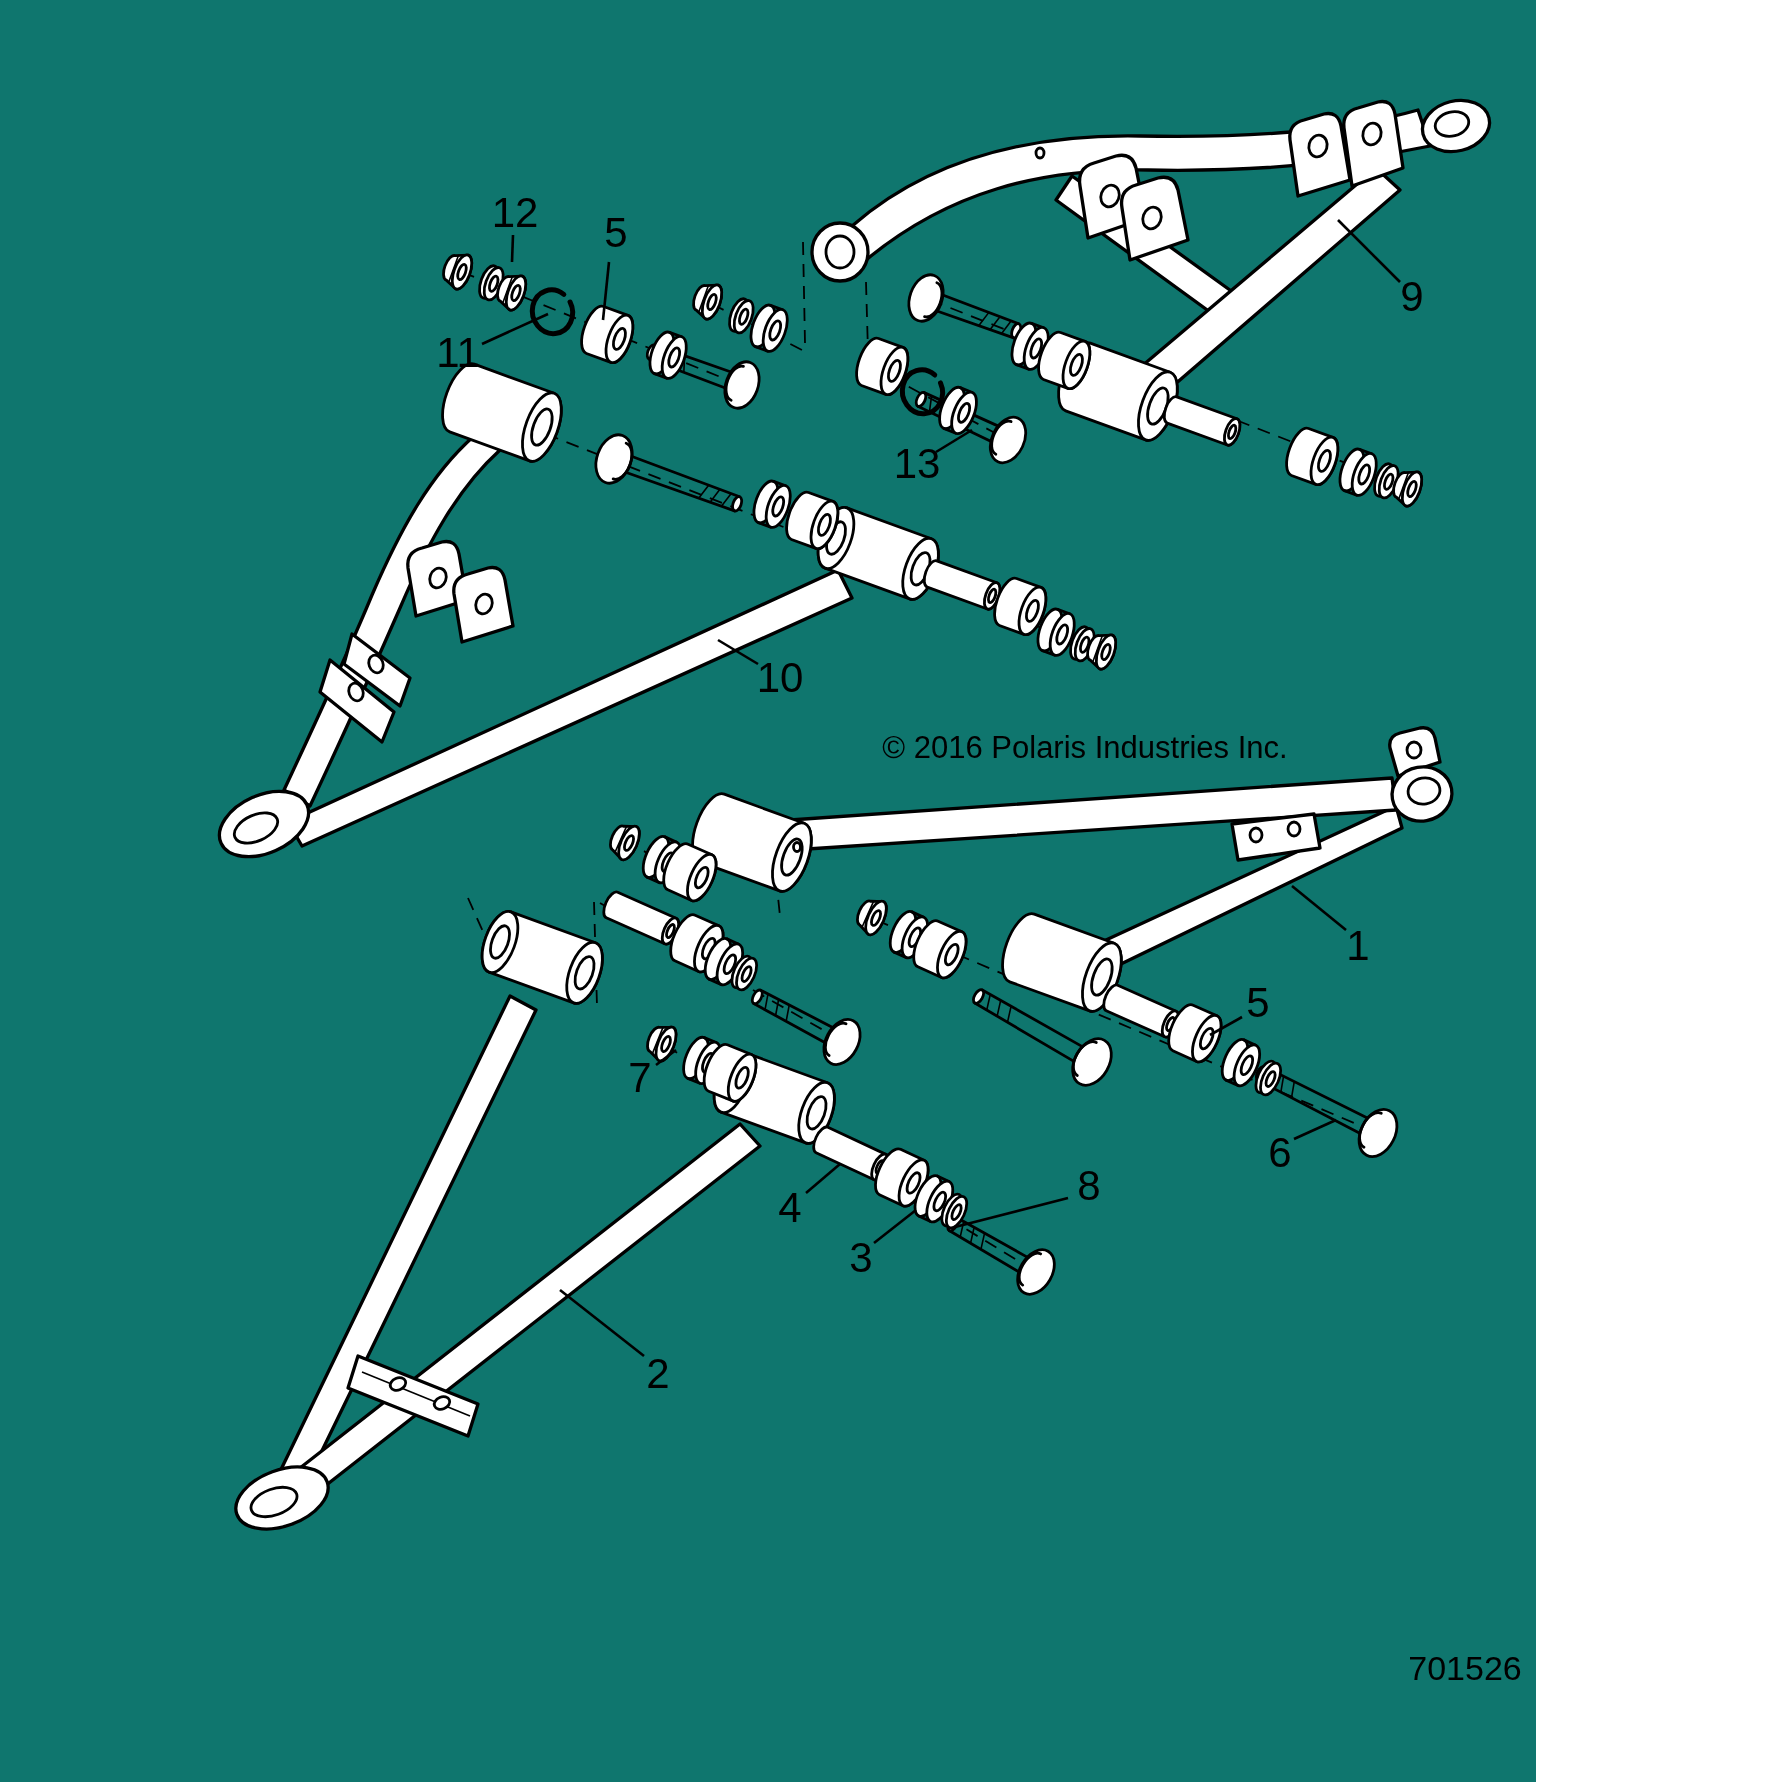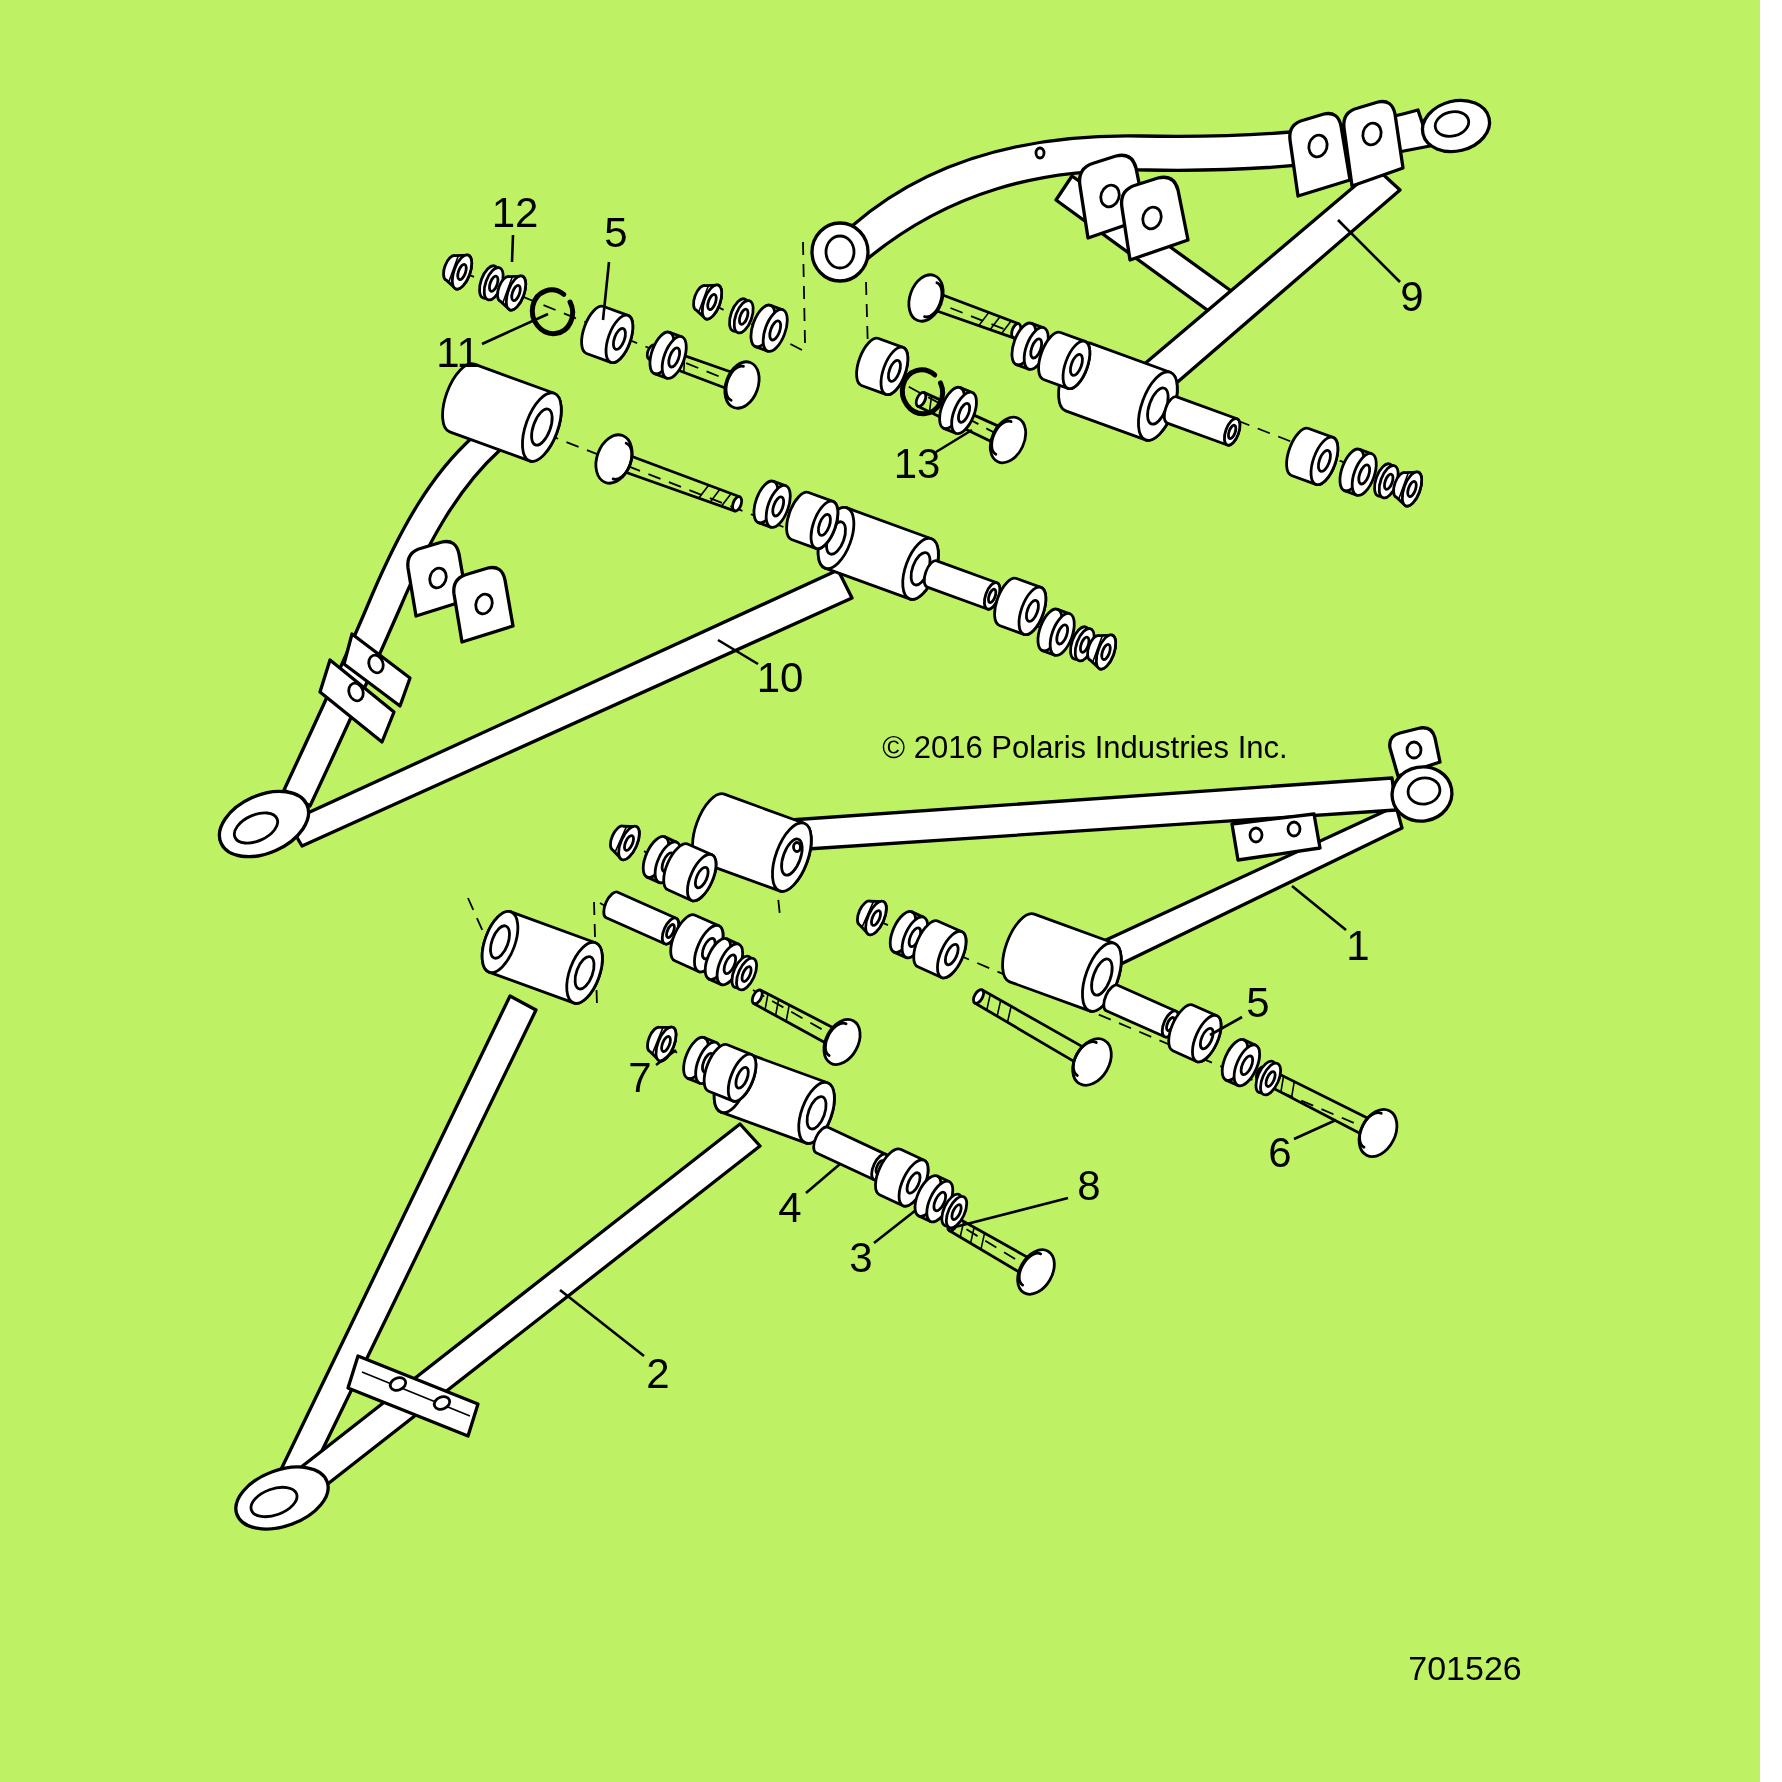--- a/index.html
+++ b/index.html
@@ -1,16 +1,16 @@
 <!DOCTYPE html>
 <html><head>
 <meta charset="utf-8">
 <style>
   html,body{margin:0;padding:0;background:#fff;}
-  .stage{position:relative;width:1760px;height:1782px;background:#bef264;
+  .stage{position:relative;width:1536px;height:1782px;background:#0f766e;
          font-family:"Liberation Sans",sans-serif;overflow:hidden;}
   .stage svg{position:absolute;left:0;top:0;}
   .part{fill:#fff;stroke:#000;stroke-width:2.8;stroke-linejoin:round;stroke-linecap:round;}
   .arm{stroke-width:3.3;}
   .noFill{fill:none;}
   .thin2{stroke:#000;stroke-width:1.6;fill:none;}
   .dash{fill:none;stroke:#000;stroke-width:1.8;stroke-dasharray:13 9;}
   .leader{stroke:#000;stroke-width:2.6;}
   text.callout{font-size:42px;fill:#000;text-anchor:middle;
                font-family:"Liberation Sans",sans-serif;}

